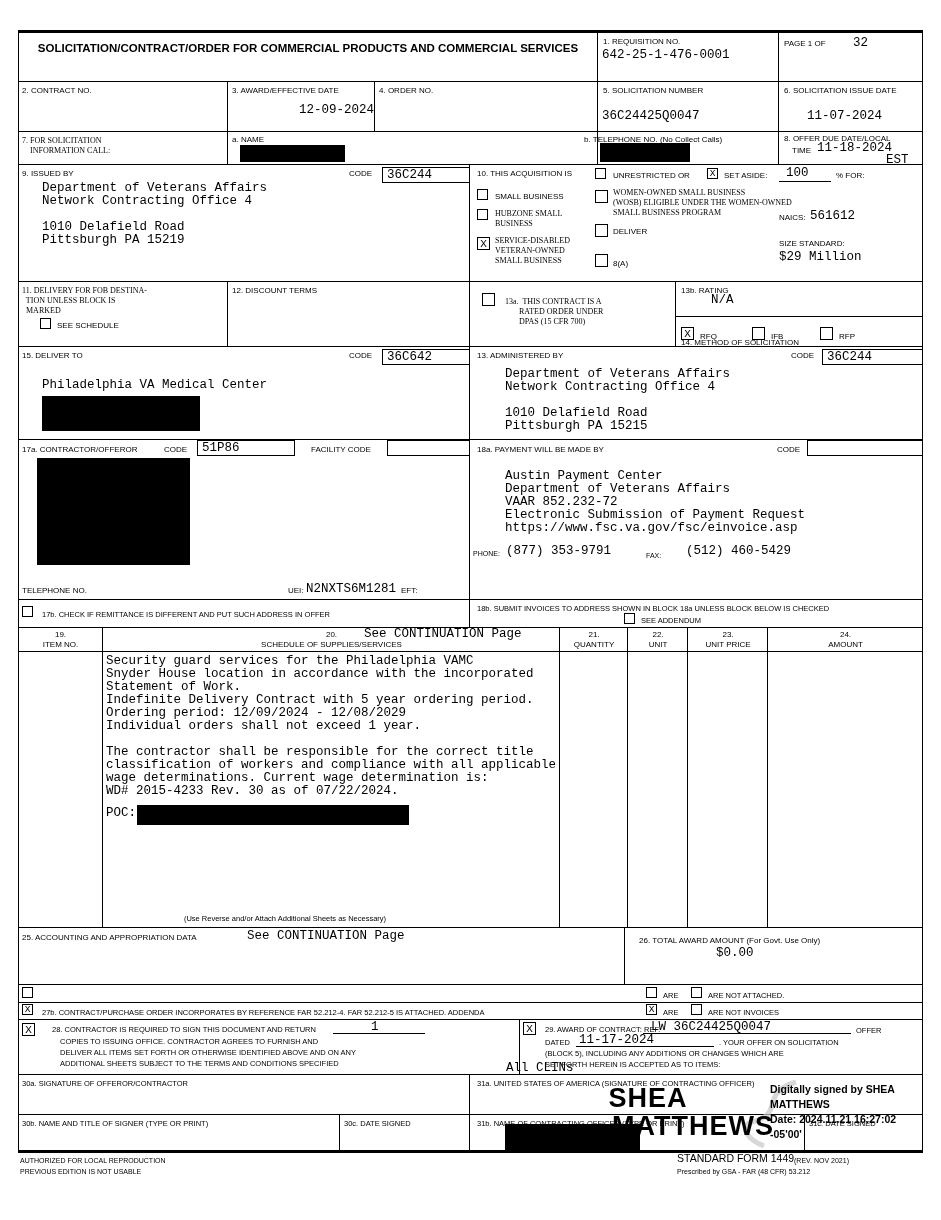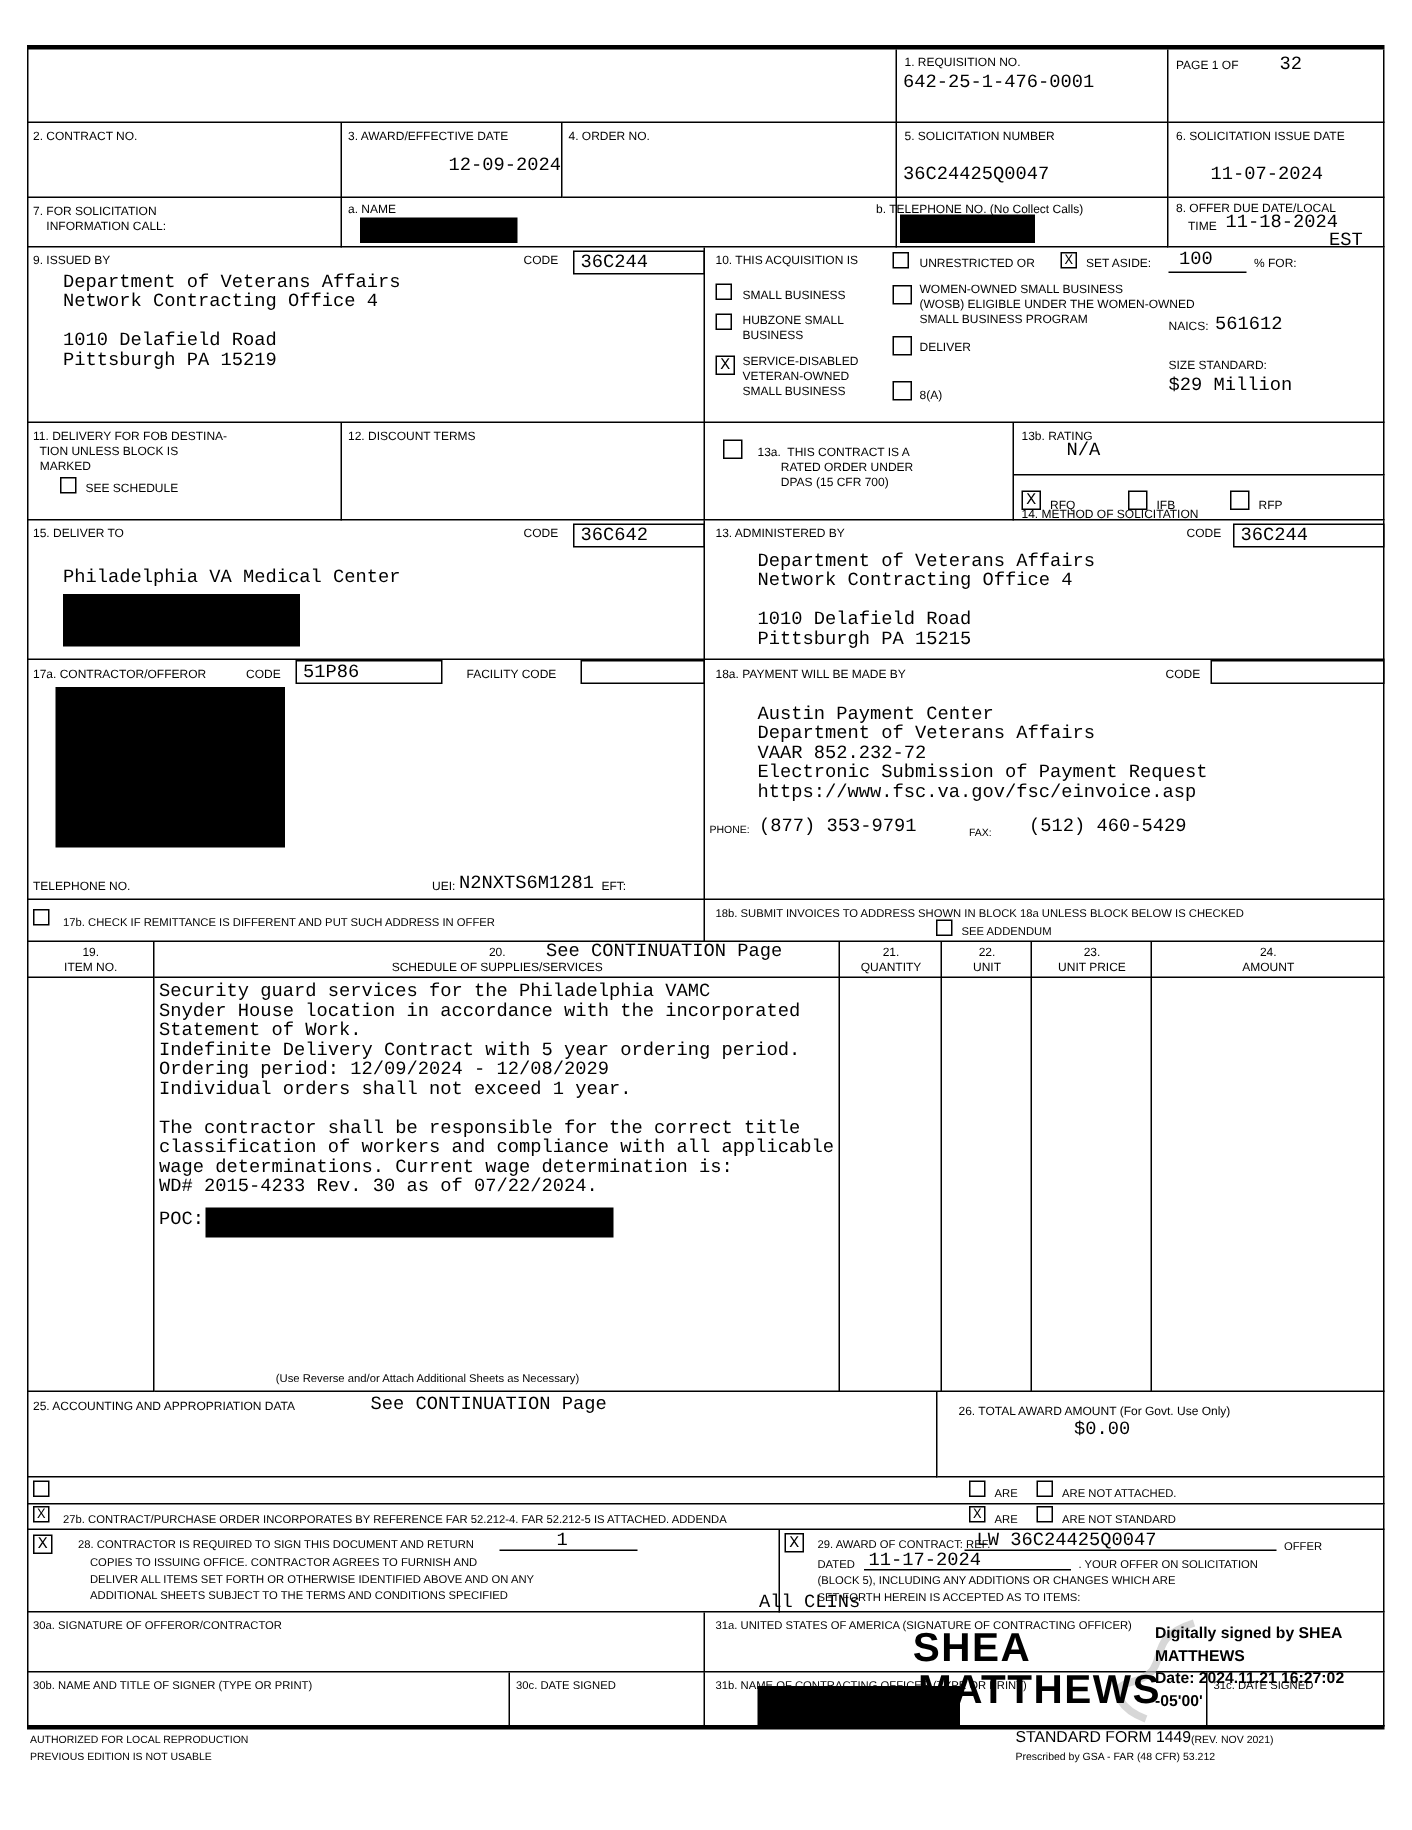--- a/index.html
+++ b/index.html
@@ -4,21 +4,21 @@
 <style>
   html,body{margin:0;padding:0;background:#fff;}
   .page{position:relative;width:941px;height:1220px;background:#ffffff;overflow:hidden;
         font-family:"Liberation Sans",sans-serif;color:#000;}
   .sheet{position:absolute;left:18px;top:30px;width:905px;height:1122px;box-sizing:border-box;
          border-left:1px solid #000;border-top:3px solid #000;}
   .cell{position:absolute;box-sizing:border-box;border-right:1px solid #000;border-bottom:1px solid #000;}
   .lbl{position:absolute;font-size:8px;line-height:10px;white-space:nowrap;}
   .lbl7{position:absolute;font-size:7.5px;line-height:10px;white-space:nowrap;}
   .lbl65{position:absolute;font-size:7px;line-height:9px;white-space:nowrap;}
-  .pre{white-space:pre !important;}
+  .pre{white-space:pre !important;font-family:Liberation Serif, serif;}
   .mono{position:absolute;font-family:"Liberation Mono","DejaVu Sans Mono",monospace;
         font-size:12.5px;line-height:13px;white-space:pre;}
   .title{position:absolute;left:18px;width:580px;text-align:center;font-weight:bold;font-size:11.5px;white-space:nowrap;}
   .th{position:absolute;font-size:8px;line-height:10px;text-align:center;white-space:pre;}
   .cb{position:absolute;width:11px;height:11px;box-sizing:border-box;border:1px solid #000;
       font-family:"Liberation Mono",monospace;font-size:9.5px;line-height:10px;text-align:center;}
   .cbl{width:13px;height:13px;font-size:11px;line-height:12px;}
   .codebox{position:absolute;box-sizing:border-box;border:1px solid #000;height:16px;}
   .ul{position:absolute;border-bottom:1px solid #000;height:0;}
   .red{position:absolute;background:#000;}
@@ -27,20 +27,21 @@
 </style>
 </head>
 <body>
 
 <div class="page">
   <div class="sheet"></div>
 
   <div class="cell" style="left:18px;top:33px;width:580px;height:49px"></div>
   <div class="cell" style="left:598px;top:33px;width:181px;height:49px"></div>
   <div class="cell" style="left:779px;top:33px;width:144px;height:49px"></div>
+  <div class="title" style="top:42px">SOLICITATION/CONTRACT/ORDER FOR COMMERCIAL PRODUCTS AND COMMERCIAL SERVICES</div>
   <div class="lbl" style="left:603px;top:37px">1. REQUISITION NO.</div>
   <div class="mono" style="left:602px;top:49px">642-25-1-476-0001</div>
   <div class="lbl" style="left:784px;top:39px">PAGE 1 OF</div>
   <div class="mono" style="left:853px;top:37px">32</div>
 
   <div class="cell" style="left:18px;top:82px;width:210px;height:50px"></div>
   <div class="cell" style="left:228px;top:82px;width:147px;height:50px"></div>
   <div class="cell" style="left:375px;top:82px;width:223px;height:50px"></div>
   <div class="cell" style="left:598px;top:82px;width:181px;height:50px"></div>
   <div class="cell" style="left:779px;top:82px;width:144px;height:50px"></div>
@@ -240,21 +241,21 @@
   <div class="cb" style="left:22px;top:987px"></div>
   <div class="cb" style="left:646px;top:987px"></div>
   <div class="lbl7" style="left:663px;top:991px">ARE</div>
   <div class="cb" style="left:691px;top:987px"></div>
   <div class="lbl7" style="left:708px;top:991px">ARE NOT ATTACHED.</div>
   <div class="cb" style="left:22px;top:1004px">X</div>
   <div class="lbl7" style="left:42px;top:1008px">27b. CONTRACT/PURCHASE ORDER INCORPORATES BY REFERENCE FAR 52.212-4. FAR 52.212-5 IS ATTACHED.  ADDENDA</div>
   <div class="cb" style="left:646px;top:1004px">X</div>
   <div class="lbl7" style="left:663px;top:1008px">ARE</div>
   <div class="cb" style="left:691px;top:1004px"></div>
-  <div class="lbl7" style="left:708px;top:1008px">ARE NOT STANDARD</div>
+  <div class="lbl7" style="left:708px;top:1008px">ARE NOT INVOICES</div>
 
   <div class="cell" style="left:18px;top:1020px;width:502px;height:55px"></div>
   <div class="cell" style="left:520px;top:1020px;width:403px;height:55px"></div>
   <div class="cb cbl" style="left:22px;top:1023px">X</div>
   <div class="lbl7" style="left:52px;top:1025px">28. CONTRACTOR IS REQUIRED TO SIGN THIS DOCUMENT AND RETURN</div>
   <div class="mono" style="left:371px;top:1021px">1</div>
   <div class="ul" style="left:333px;top:1033px;width:92px"></div>
   <div class="lbl7" style="left:60px;top:1037px">COPIES TO ISSUING OFFICE.  CONTRACTOR AGREES TO FURNISH AND</div>
   <div class="lbl7" style="left:60px;top:1048px">DELIVER ALL ITEMS SET FORTH OR OTHERWISE IDENTIFIED ABOVE AND ON ANY</div>
   <div class="lbl7" style="left:60px;top:1059px">ADDITIONAL SHEETS SUBJECT TO THE TERMS AND CONDITIONS SPECIFIED</div>

